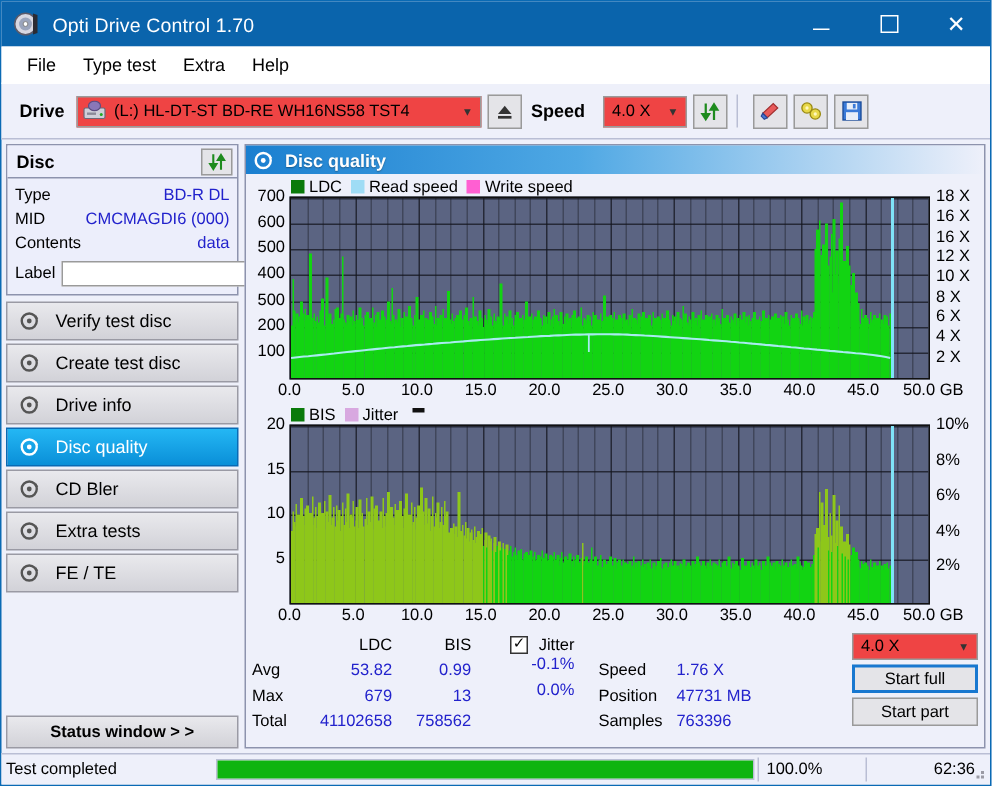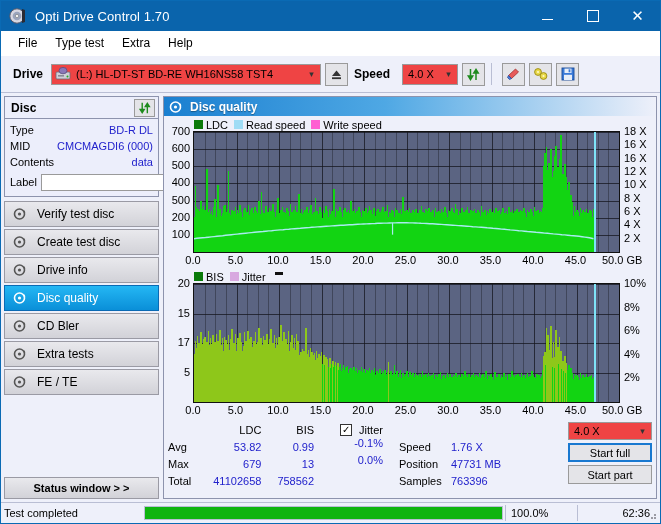--- a/index.html
+++ b/index.html
@@ -976,21 +976,21 @@
           </span>
           <span class="lg">
             <i class="sw" style="background:#d8a8e0"></i>
             <span>Jitter</span>
           </span>
           <i class="dash"></i>
         </div>
         <div class="chart" style="height:120px">
           <div class="yaxis" id="bis-yaxis">
               <div class="yt" style="top: 88.5px;">5</div>
-              <div class="yt" style="top: 59px;">17</div>
+              <div class="yt" style="top: 59px;">10</div>
               <div class="yt" style="top: 29.5px;">15</div>
               <div class="yt" style="top: 0px;">20</div>
             </div>
           <div class="plot" id="bis-plot">
               <div class="hline" style="top: 88.5px;"></div>
               <div class="hline" style="top: 59px;"></div>
               <div class="hline" style="top: 29.5px;"></div>
               <div class="hline" style="top: 0px;"></div>
               <div class="vline" style="left: 42.5px;"></div>
               <div class="vline" style="left: 85px;"></div>

